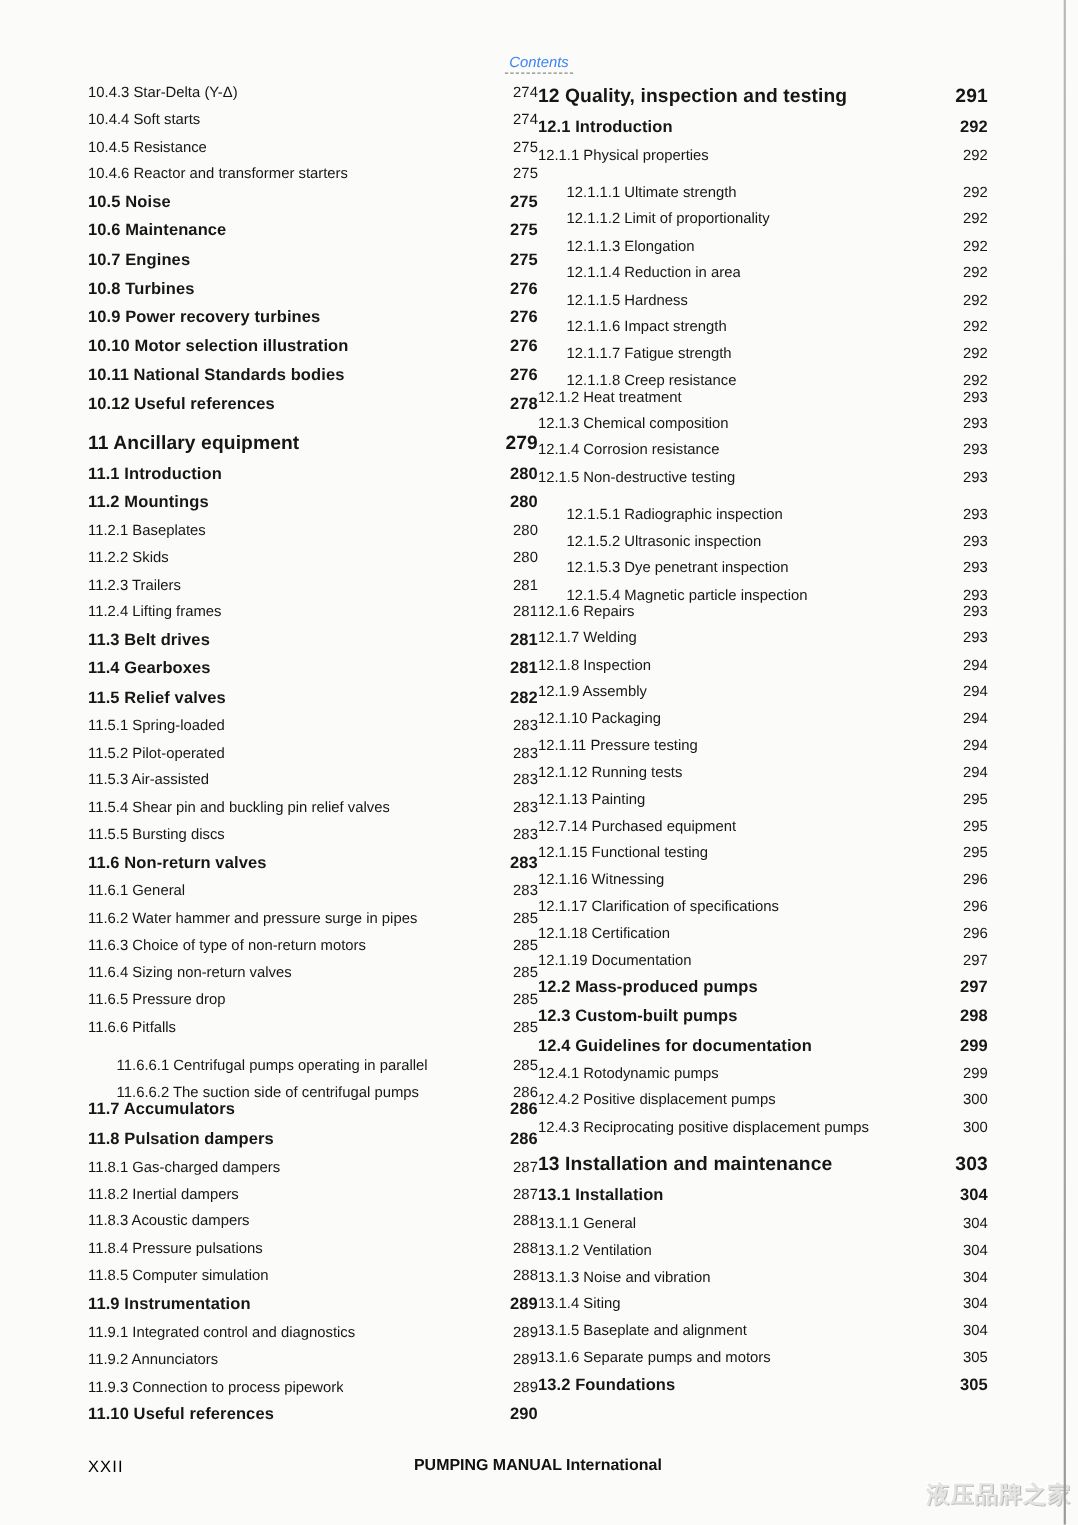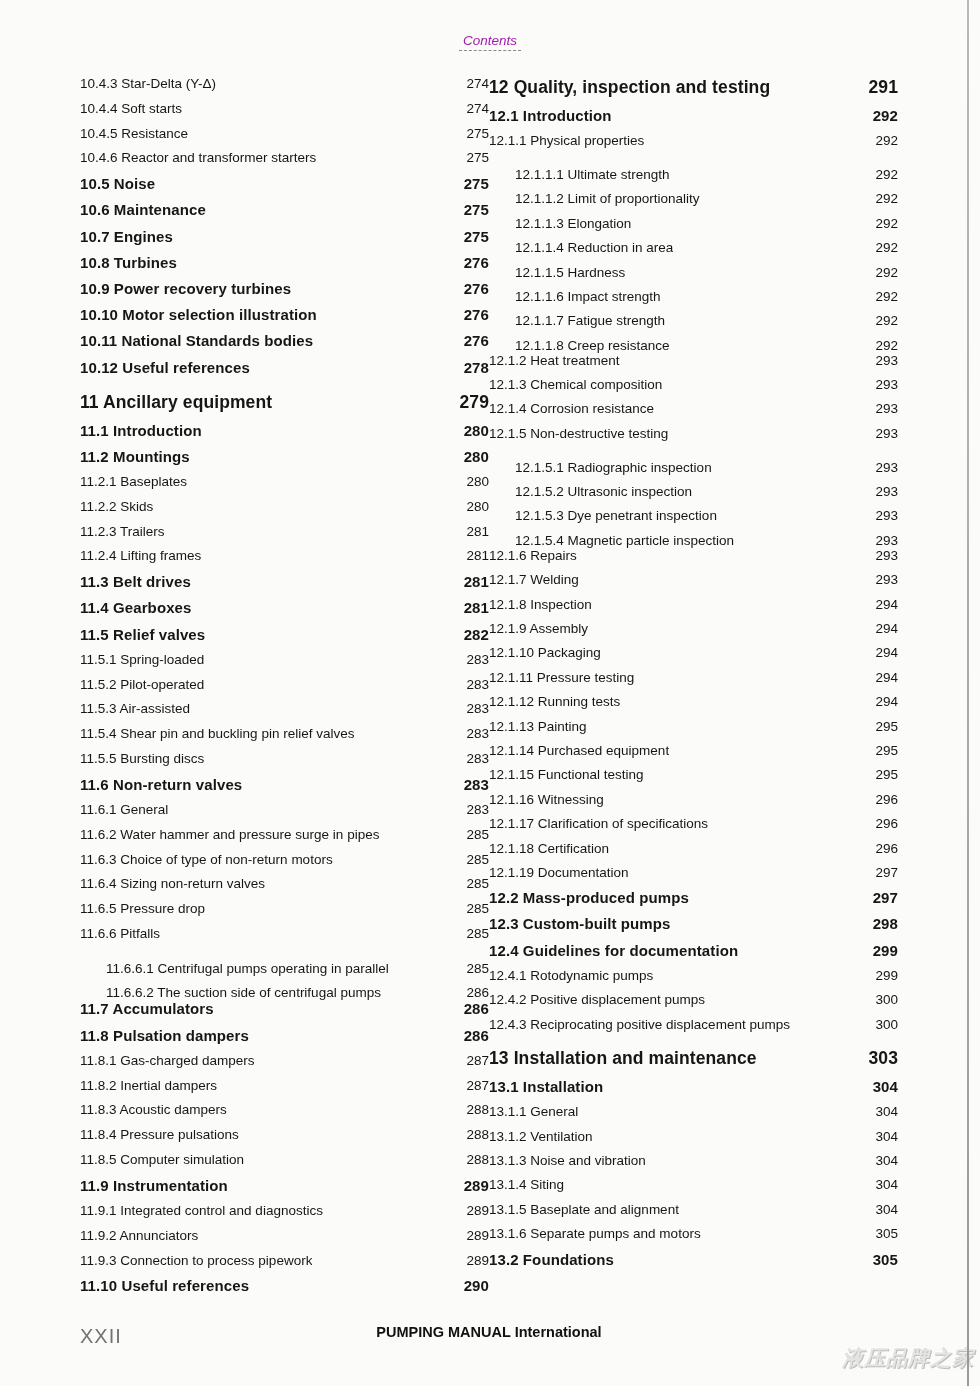--- a/index.html
+++ b/index.html
@@ -7,21 +7,21 @@
     width:980px;height:1386px;position:relative;
     background:#fbfbfa;color:#161616;
     font-family:"Liberation Sans",sans-serif;
     overflow:hidden;
   }
   .page-header{
     position:absolute;top:33px;left:0;width:100%;
     text-align:center;
   }
   .page-header .title{
-    font-style:italic;font-size:13.5px;color:#a21caf;
+    font-style:italic;font-size:13.5px;color:#3b82f6;margin-top:16px;
   }
   .page-header .underline{
     width:62px;margin:2px auto 0;
     border-top:1.5px dashed #8a8a8a;
     height:0;
   }
   .toc-wrap{
     position:absolute;top:76px;left:80px;right:82px;
     display:flex;
   }
@@ -35,30 +35,30 @@
   .row.item{height:24.8px;font-size:13.5px;}
   .row.section{height:26.2px;font-size:15px;font-weight:700;letter-spacing:.1px;}
   .row.chapter{height:27px;font-size:17.5px;font-weight:700;margin-top:7px;margin-bottom:3px;letter-spacing:.1px;}
   .row.chapter:first-child{margin-top:1px;}
   .row.ind{padding-left:26px;align-items:flex-end;}
   .col-right .row.item{height:24.4px;}
   .page-footer{
     position:absolute;top:1322px;left:80px;right:82px;height:24px;
   }
   .page-footer .folio{
-    position:absolute;left:0;top:3px;font-size:20px;color:#737373;letter-spacing:1px;
+    position:absolute;left:0;top:3px;font-size:15px;color:#000000;letter-spacing:1px;
   }
   .page-footer .booktitle{
     position:absolute;left:0;right:0;top:2px;text-align:center;
     font-size:14.5px;font-weight:700;color:#111;
   }
   .page-footer .booktitle .suffix{font-weight:700;}
   .watermark{
     position:absolute;right:6px;bottom:14px;
-    font-size:21px;font-weight:700;font-style:italic;
+    font-size:21px;font-weight:700;
     color:#e4e4e2;
     text-shadow:1px 1px 0 #bcbcba, -1px -1px 0 #ffffff;
     letter-spacing:1px;
   }
   .scan-edge{
     position:absolute;left:967px;top:0;width:2px;height:100%;
     background:linear-gradient(180deg,#b9b9b7,#9a9a98);
   }
 </style>
 </head>
@@ -367,21 +367,21 @@
       </div>
       <div class="row item">
         <span class="lbl">12.1.12 Running tests</span>
         <span class="pg">294</span>
       </div>
       <div class="row item">
         <span class="lbl">12.1.13 Painting</span>
         <span class="pg">295</span>
       </div>
       <div class="row item">
-        <span class="lbl">12.1.14 Purchased equipment</span>
+        <span class="lbl">12.7.14 Purchased equipment</span>
         <span class="pg">295</span>
       </div>
       <div class="row item">
         <span class="lbl">12.1.15 Functional testing</span>
         <span class="pg">295</span>
       </div>
       <div class="row item">
         <span class="lbl">12.1.16 Witnessing</span>
         <span class="pg">296</span>
       </div>

